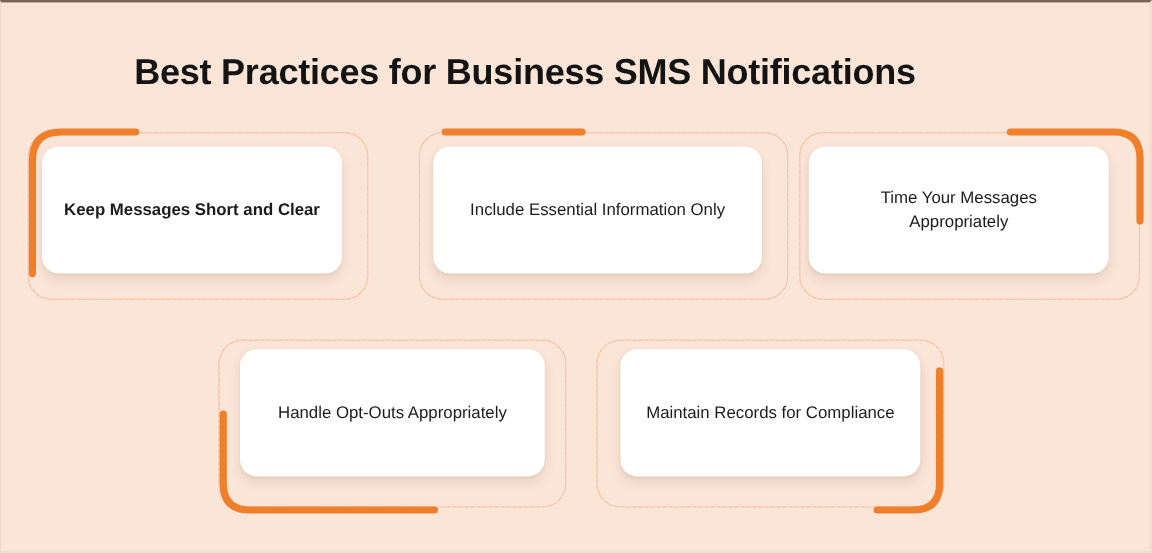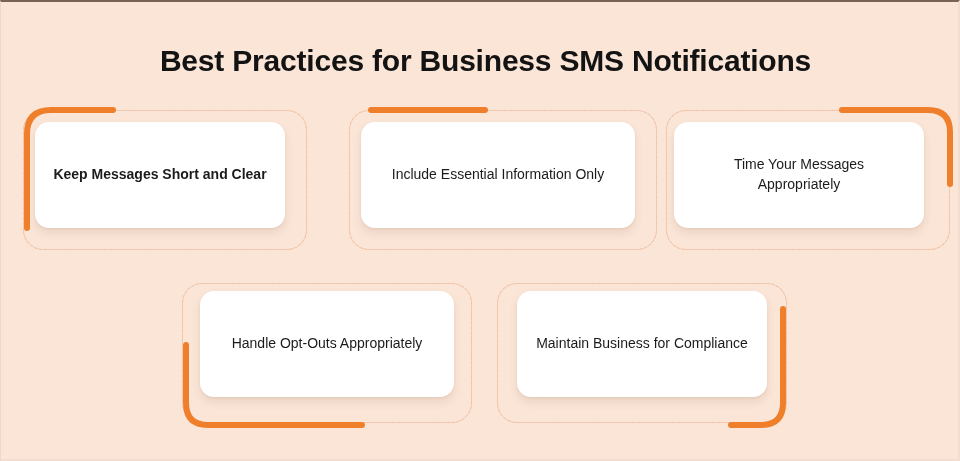--- a/index.html
+++ b/index.html
@@ -29,21 +29,20 @@
     position: absolute;
     left: 0;
     top: 42px;
     width: 873px;
     text-align: center;
     font-size: 30px;
     font-weight: bold;
     color: #131313;
     letter-spacing: -0.2px;
     white-space: nowrap;
-    padding-left: 48px;
   }
 
   
   .card {
     position: absolute;
   }
   .ghost-solid {
     position: absolute;
     left: 0;
     top: 0;
@@ -178,17 +177,17 @@
 
   <div class="card" id="card-5">
     <div class="ghost-solid"></div>
     <div class="ghost-dash"></div>
     <div class="accent" style="left:150px; top:20px; width:150px; height:132px;">
       <svg width="150" height="132" viewBox="0 0 150 132">
         <path d="M 136 6 L 136 100 Q 136 122 114 122 L 84 122"></path>
       </svg>
     </div>
     <div class="panel">
-      <span class="panel-text">Maintain Business for Compliance</span>
+      <span class="panel-text">Maintain Records for Compliance</span>
     </div>
   </div>
 
 </div>
 
 </body></html>

